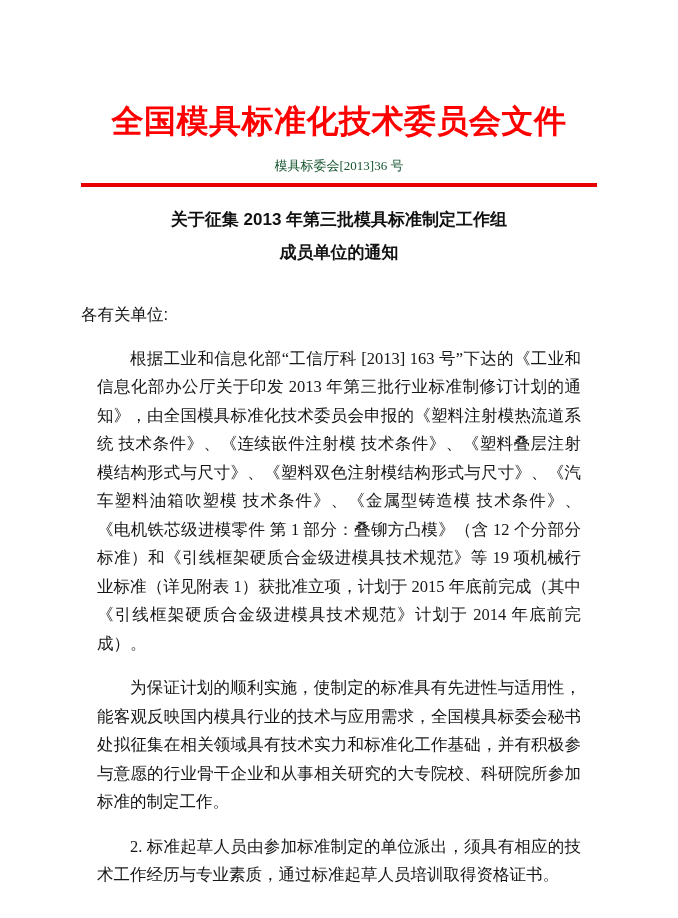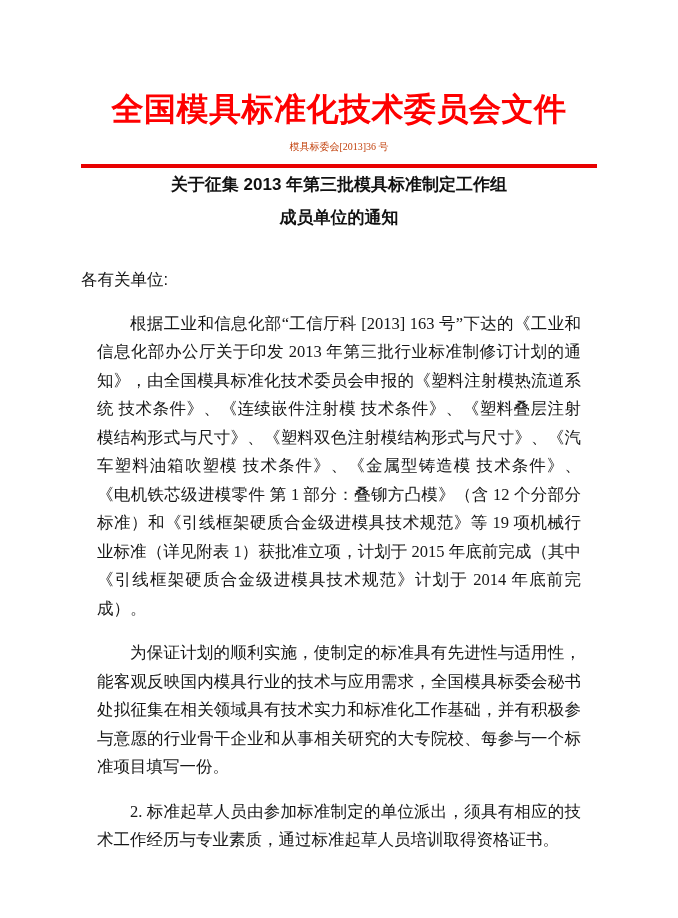--- a/index.html
+++ b/index.html
@@ -13,43 +13,44 @@
     height: 918px;
     margin: 0 auto;
     background: #ffffff;
     box-sizing: border-box;
     padding: 86px 81px 0 81px;
     overflow: hidden;
     font-family: "Liberation Serif", "DejaVu Serif", serif;
     color: #1a1a1a;
   }
   .org-title {
-    margin: 4px;
+    margin: 16px;
     text-align: center;
     font-family: "Liberation Sans", "DejaVu Sans", sans-serif;
     font-weight: bold;
     font-size: 32px;
     line-height: 38px;
     white-space: nowrap;
     color: var(--accent-red, #fe0000);
     letter-spacing: 0.5px;
   }
   .doc-number {
     margin-top: 9px;
     text-align: center;
-    font-size: 10px;
+    font-size: 13px;
     line-height: 19px;
-    color: #c2410c;
+    color: #14532d;
   }
   .red-rule {
     margin-top: 8px;
     height: 4px;
     background: var(--rule-red, #e80000);
   }
   .doc-title {
+    margin-top: 16px;
     text-align: center;
     font-family: "Liberation Sans", "DejaVu Sans", sans-serif;
     font-weight: bold;
     font-size: 17px;
     line-height: 33px;
     color: #111111;
   }
   .doc-body {
     margin-top: 31px;
     font-size: 16.5px;
@@ -78,17 +79,17 @@
   </div>
 
   <div class="doc-title">
     <div>关于征集 2013 年第三批模具标准制定工作组</div>
     <div>成员单位的通知</div>
   </div>
 
   <div class="doc-body">
     <div class="salutation">各有关单位:</div>
     <p>根据工业和信息化部“工信厅科 [2013] 163 号”下达的《工业和信息化部办公厅关于印发 2013 年第三批行业标准制修订计划的通知》，由全国模具标准化技术委员会申报的《塑料注射模热流道系统 技术条件》、《连续嵌件注射模 技术条件》、《塑料叠层注射模结构形式与尺寸》、《塑料双色注射模结构形式与尺寸》、《汽车塑料油箱吹塑模 技术条件》、《金属型铸造模 技术条件》、《电机铁芯级进模零件 第 1 部分：叠铆方凸模》（含 12 个分部分标准）和《引线框架硬质合金级进模具技术规范》等 19 项机械行业标准（详见附表 1）获批准立项，计划于 2015 年底前完成（其中《引线框架硬质合金级进模具技术规范》计划于 2014 年底前完成）。</p>
-    <p>为保证计划的顺利实施，使制定的标准具有先进性与适用性，能客观反映国内模具行业的技术与应用需求，全国模具标委会秘书处拟征集在相关领域具有技术实力和标准化工作基础，并有积极参与意愿的行业骨干企业和从事相关研究的大专院校、每参与一个标准项目填写一份。</p>
+    <p>为保证计划的顺利实施，使制定的标准具有先进性与适用性，能客观反映国内模具行业的技术与应用需求，全国模具标委会秘书处拟征集在相关领域具有技术实力和标准化工作基础，并有积极参与意愿的行业骨干企业和从事相关研究的大专院校、科研院所参加标准的制定工作。</p>
     <p>2. 标准起草人员由参加标准制定的单位派出，须具有相应的技术工作经历与专业素质，通过标准起草人员培训取得资格证书。</p>
   </div>
 
 </div>
 
 </body></html>

